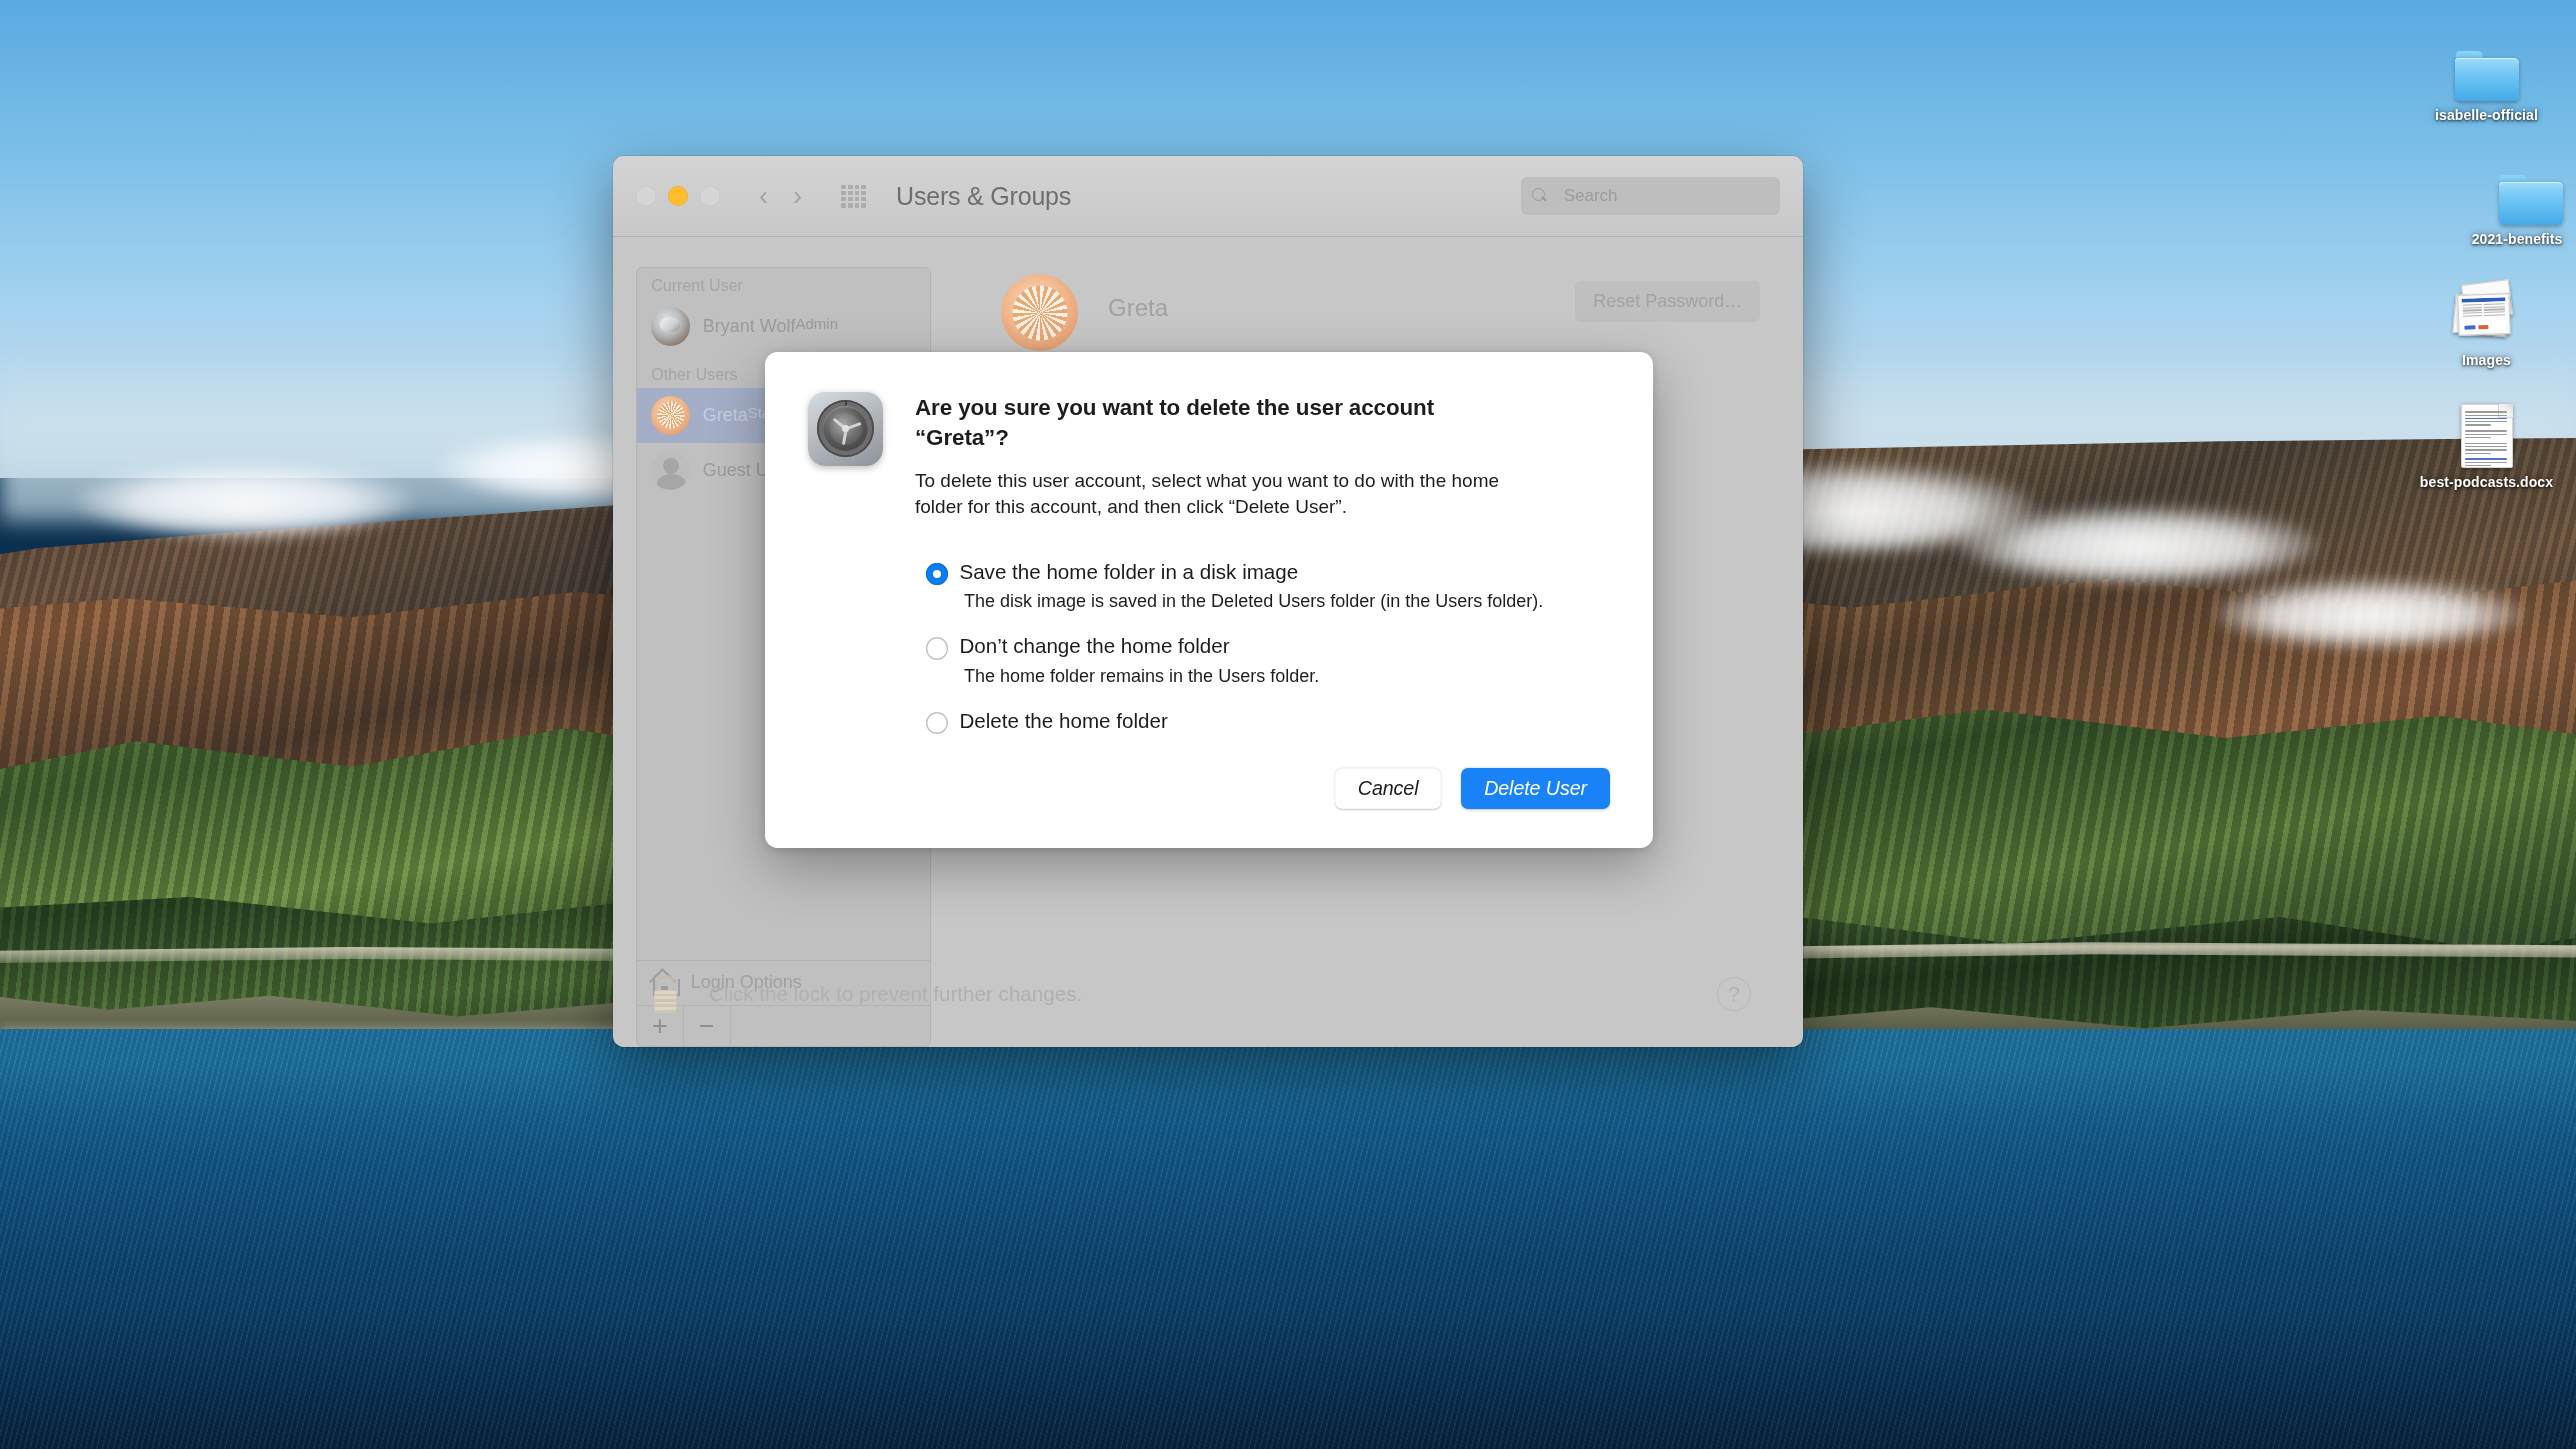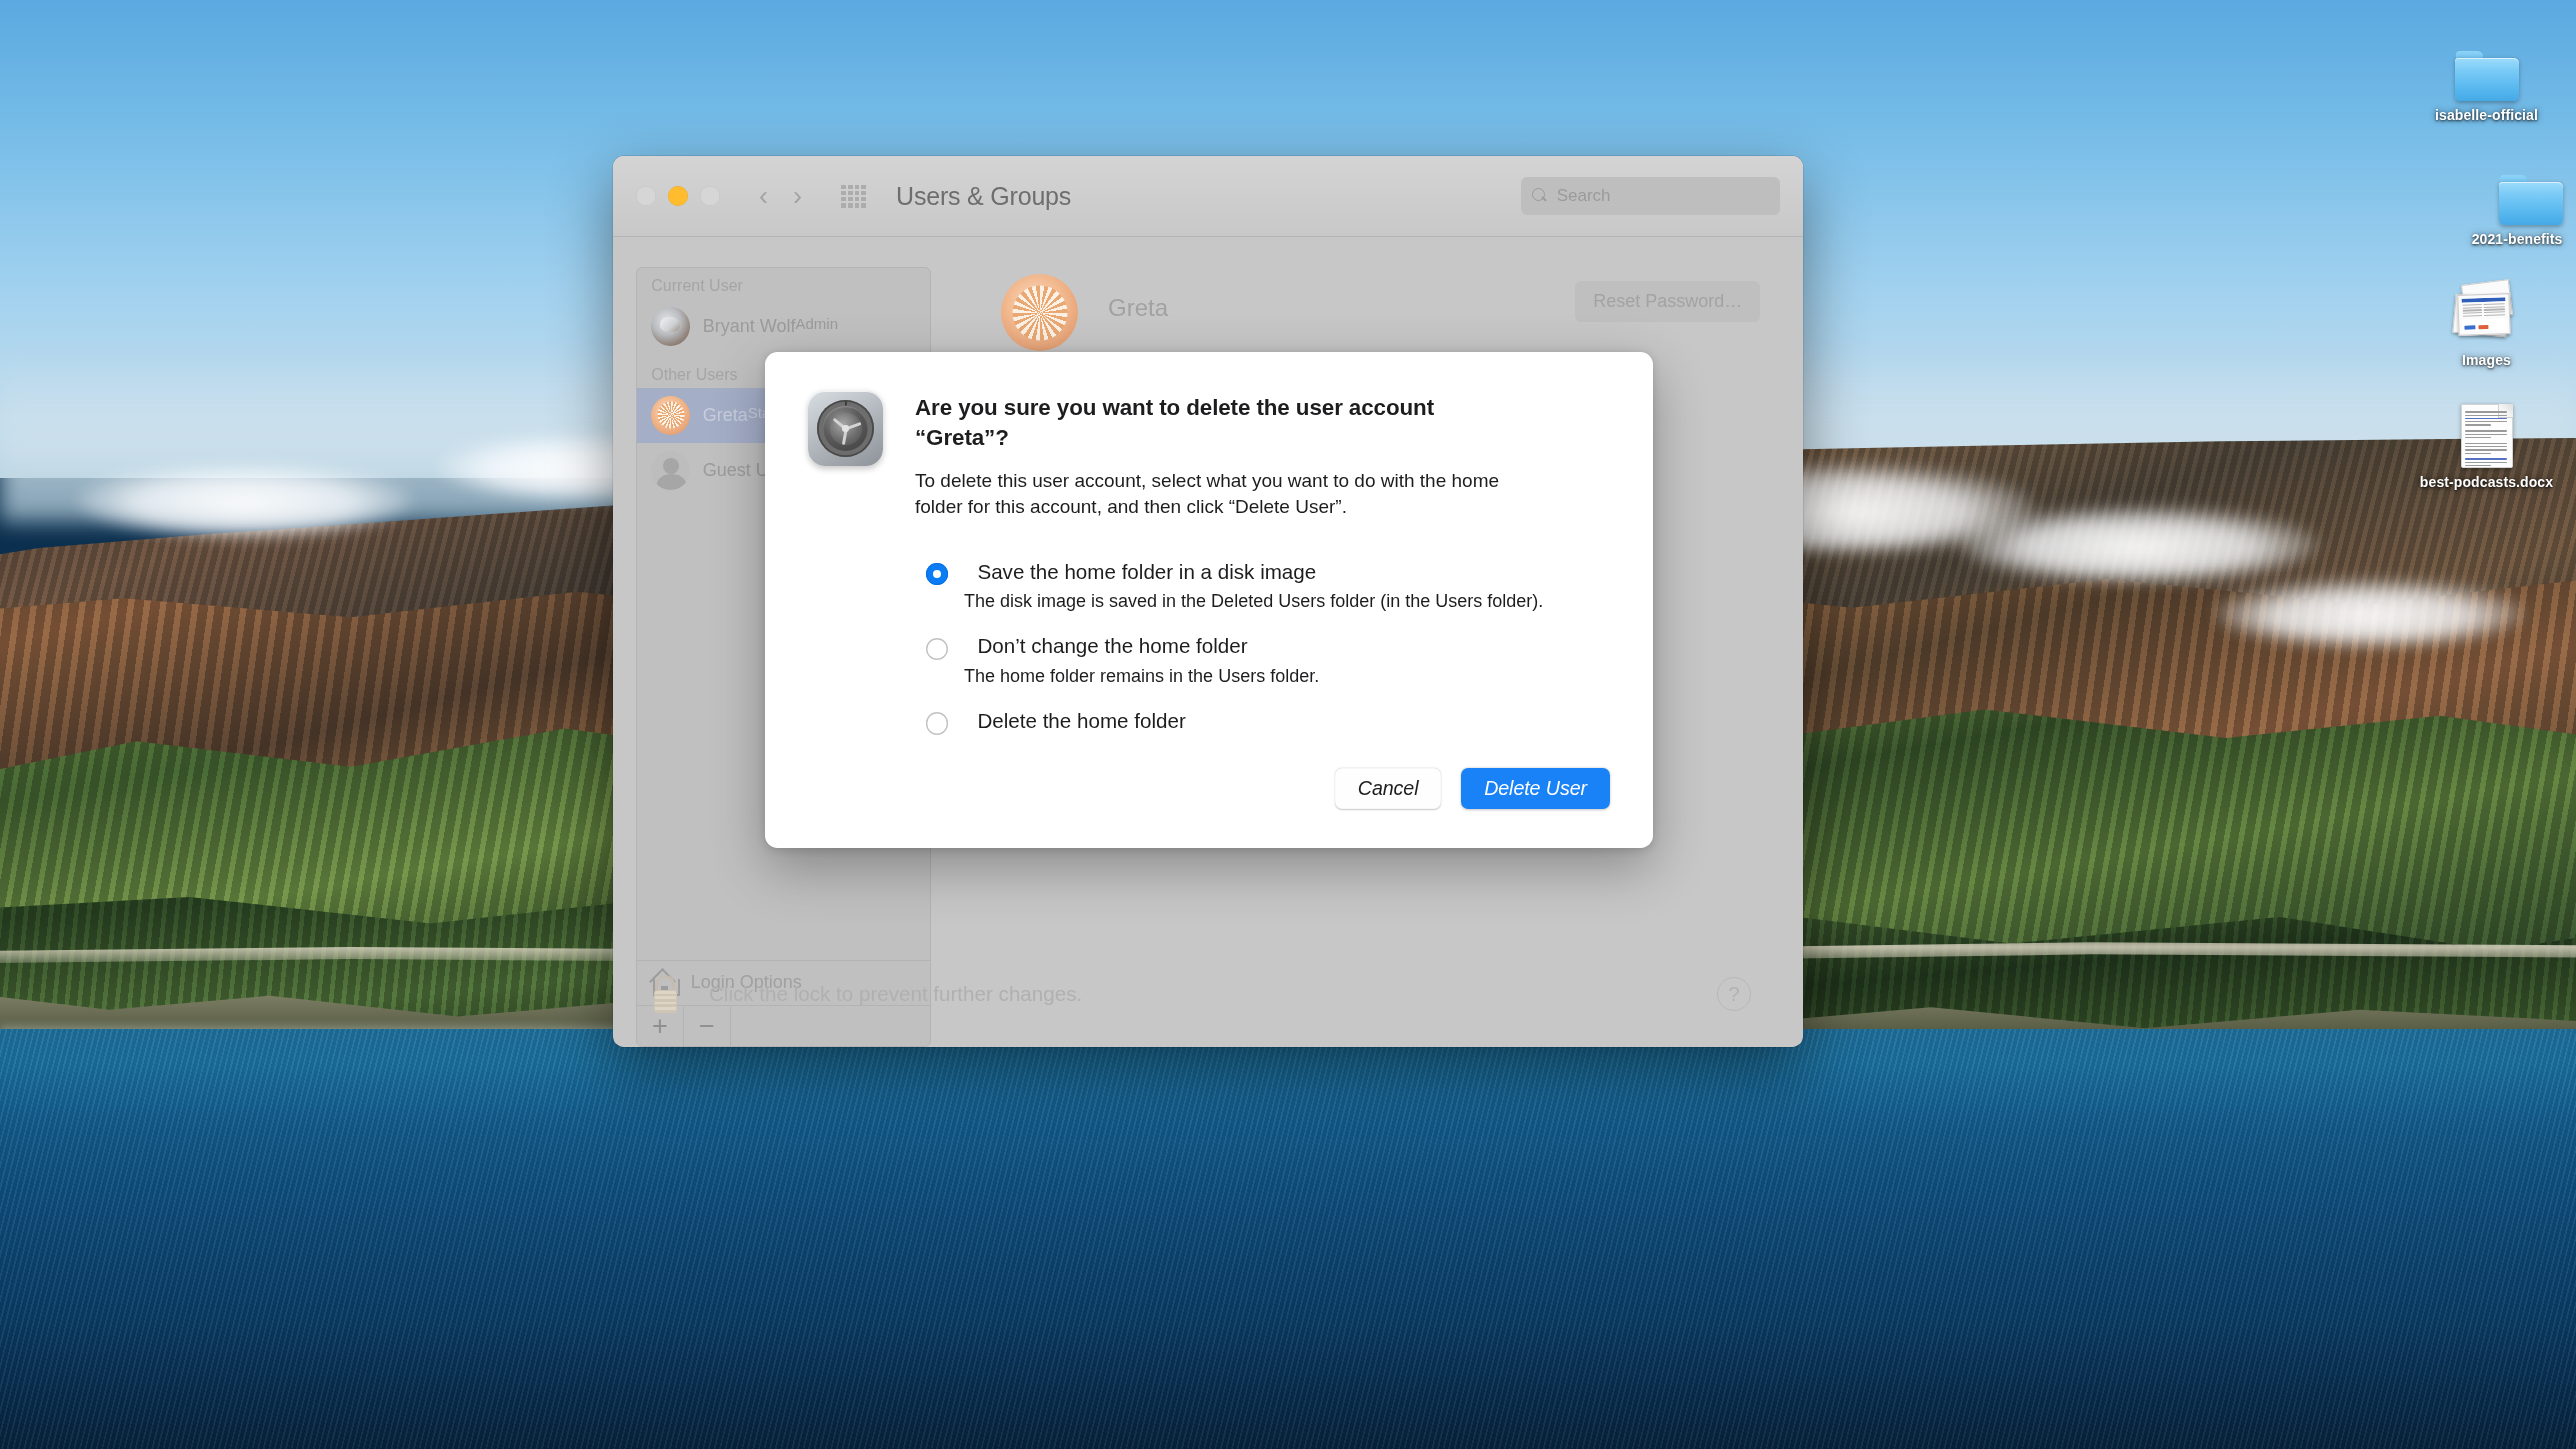--- a/index.html
+++ b/index.html
@@ -208,21 +208,21 @@
     margin-left:39px; width:25px; height:23px;
     display:grid; grid-template-columns:repeat(4,1fr); grid-template-rows:repeat(4,1fr); gap:2.1px;
   }
   .grid-icon i { display:block; background:#acacac; border-radius:0.6px; }
   .win-title {
     margin-left:30px; font-size:25px; color:#6e6e6e; font-weight:400; letter-spacing:-0.2px;
   }
   .search-box {
     position:absolute; right:23px; top:50%; transform:translateY(-50%);
     width:259px; height:38px; border-radius:6.3px; background:#bebebe;
-    display:flex; align-items:center; padding:0 10.7px; gap:8px;
+    display:flex; align-items:center; padding:0 10.7px; gap:15px;
   }
   .search-box .mag { width:17px; height:17px; position:relative; flex:none; }
   .search-box .mag::before {
     content:""; position:absolute; left:0; top:0; width:11.6px; height:11.6px;
     border:1.8px solid #9a9a9a; border-radius:50%;
   }
   .search-box .mag::after {
     content:""; position:absolute; left:9.8px; top:10.7px; width:6.3px; height:1.8px;
     background:#9a9a9a; transform:rotate(42deg); border-radius:0.9px;
   }
@@ -341,21 +341,21 @@
                  border-radius:50%; background:#e2e2e2; }
   .sheet-textcol { flex:1; padding-top:1.8px; }
   .sheet-title {
     font-size:22.4px; font-weight:bold; color:#1d1d1f; line-height:1.35; letter-spacing:-0.1px;
     max-width:572px;
   }
   .sheet-msg {
     margin-top:15px; font-size:19px; color:#1d1d1f; line-height:1.38; max-width:590px;
   }
   .radio-group { margin-top:38px; padding-left:118px; }
-  .radio-row { display:flex; align-items:flex-end; gap:29px; margin-bottom:3.6px; }
+  .radio-row { display:flex; align-items:center; gap:11px; margin-bottom:3.6px; }
   .radio {
     width:22.4px; height:22.4px; border-radius:50%; flex:none; margin-top:3.6px;
     background:#fff; box-shadow:inset 0 0 0 1.4px #c2c2c2;
   }
   .radio.on {
     background:#0a7cf6; box-shadow:inset 0 0 0 0.9px #0a6fe0;
     position:relative;
   }
   .radio.on::after {
     content:""; position:absolute; left:50%; top:50%; width:8px; height:8px; margin:-4px 0 0 -4px;

